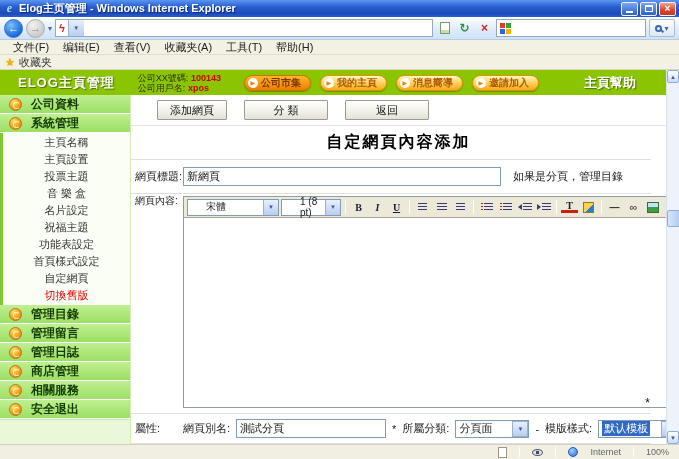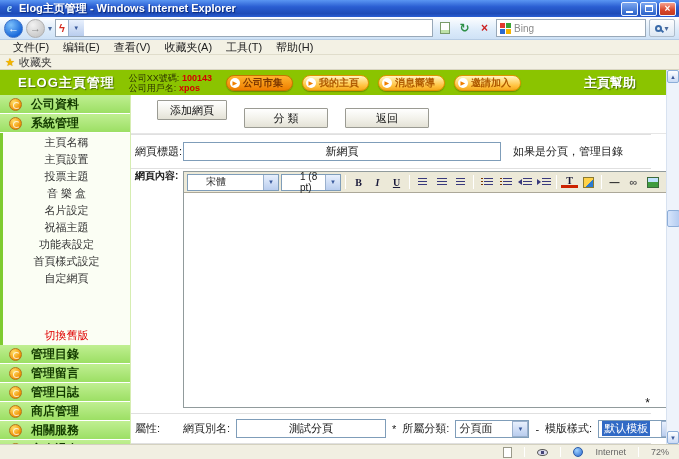--- a/index.html
+++ b/index.html
@@ -39,52 +39,52 @@
 
   .menubar { height:15px; background:#f3f1e4; border-bottom:1px solid #e0ddcb; display:flex; align-items:center; padding-left:6px; font-size:11px; color:#222; }
   .menu-item { padding:0 7px; }
   .favbar { height:15px; background:#f3f1e4; border-bottom:1px solid #d8d5c2; display:flex; align-items:center; padding-left:5px; font-size:11px; color:#333; gap:4px; }
   .fav-star { color:#f2b500; font-size:11px; text-shadow:0 0 1px #c88a00; }
 
   
   .content { position:absolute; top:70px; left:0; right:0; bottom:15px; display:flex; }
   .page { flex:1; display:flex; flex-direction:column; min-width:0; }
 
-  .banner { height:25px; background:#8bc400; display:flex; align-items:center; color:#fff; flex:none; }
+  .banner { height:25px; background:#8bc400; display:flex; align-items:center; color:#fff; flex:none;gap:9px; }
   .brand { font-size:13px; font-weight:bold; margin-left:18px; letter-spacing:1px; text-shadow:1px 1px 1px #4a7000; white-space:nowrap; }
   .acct { margin-left:14px; font-size:9px; line-height:10px; color:#2e3300; white-space:nowrap; }
   .acct b { color:#d40000; font-weight:bold; }
   .pills { display:flex; gap:9px; margin-left:14px; }
   .pill { height:16px; border-radius:8px; padding:0 9px 0 3px; display:flex; align-items:center; gap:3px; font-size:10px; font-weight:bold; color:#b05a00; background:linear-gradient(#fff6c0,#ffc23e 70%,#f5a81e); border:1px solid #e09200; box-shadow:0 1px 1px rgba(60,40,0,.35); white-space:nowrap; }
   .pill.active { background:linear-gradient(#ffb42e,#ef7e00); color:#7c3600; border-color:#c87400; }
   .play { width:10px; height:10px; border-radius:50%; background:#fff; color:#f08000; font-size:6px; line-height:10px; display:flex; align-items:center; justify-content:center; flex:none; }
   .helplbl { margin-left:auto; margin-right:30px; font-weight:bold; font-size:13px; text-shadow:1px 1px 1px #4a7000; white-space:nowrap; }
 
   .pagebody { flex:1; display:flex; min-height:0; }
   .sidebar { width:130px; background:#e9f8d9; display:flex; flex-direction:column; flex:none; }
   .snav { height:19px; flex:none; display:flex; align-items:center; gap:9px; padding-left:9px; background:linear-gradient(#c0ef92,#9cdf64); border-bottom:1px solid #fff; font-weight:bold; font-size:12px; color:#143c00; }
   .snav-icon { width:13px; height:13px; border-radius:50%; background:radial-gradient(circle at 35% 30%,#ffe06a,#f09000 72%,#b85c00); border:1px solid #b07820; position:relative; flex:none; }
   .snav-icon::after { content:""; position:absolute; left:3px; top:3px; width:5px; height:5px; border-radius:50%; border:1px solid rgba(255,255,255,.75); border-right-color:transparent; }
   .submenu { background:#fbfef4; border-left:3px solid #7ecb30; display:flex; flex-direction:column; padding:1px 0; flex:none; }
   .sub { height:17px; display:flex; align-items:center; justify-content:center; font-size:11px; color:#333;text-align:center; }
-  .sub.red { color:#e00000;margin-top:40px; }
+  .sub.red { color:#e00000; }
   .side-fill { flex:1; background:#e9f8d9; border-top:1px solid #cdeea6; }
 
   .main { flex:1; background:#fff; display:flex; flex-direction:column; min-width:0; border-left:1px solid #d6edb2; }
   .btnrow { padding:5px 0 5px 26px; display:flex; gap:17px; border-bottom:1px solid #e6e6e6; flex:none; }
   .xpbtn { height:20px; min-width:66px; padding:0 12px; background:linear-gradient(#ffffff,#f2f1ea 55%,#e4e2d6); border:1px solid #9b9b93; border-radius:1px; font-size:11px; color:#111; display:flex; align-items:center; justify-content:center; white-space:nowrap; }
-  .xpbtn.wide { min-width:84px;margin-top:8px; }
+  .xpbtn.wide { min-width:84px; }
   .titlerow { height:33px; display:flex; align-items:center; justify-content:center; font-size:16px; font-weight:bold; color:#000; flex:none; letter-spacing:2px; }
 
   .formtable { flex:1; display:flex; flex-direction:column; border-top:1px solid #e0e0e0; border-bottom:1px solid #e0e0e0; margin-right:15px; min-height:0; }
   .frow { display:flex; align-items:center; }
   .frow + .frow { border-top:1px solid #e0e0e0; }
   .flabel { width:52px; flex:none; font-size:11px; color:#222; padding-left:4px; white-space:nowrap; overflow:hidden; }
   .frow-title { height:33px; flex:none; }
-  .txtinput { height:19px; border:1px solid #7f9db9; font-size:11px; padding:0 3px; color:#111; font-family:"Liberation Sans","DejaVu Sans",sans-serif; outline:0;text-align:center; }
+  .txtinput { height:19px; border:1px solid #7f9db9; font-size:11px; padding:0 3px; color:#111; font-family:"Liberation Sans","DejaVu Sans",sans-serif; outline:0; }
   .t-input { width:318px; }
   .hint { margin-left:12px; font-size:11px; color:#222; white-space:nowrap; }
 
   .frow-content { flex:1; align-items:stretch; min-height:0; }
   .editorwrap { flex:1; position:relative; padding:2px 10px 5px 0; min-width:0; display:flex; }
   .editor { flex:1; border:1px solid #919b9c; display:flex; flex-direction:column; background:#fff; }
   .etoolbar { height:21px; flex:none; background:#ece9d8; border-bottom:1px solid #aca899; display:flex; align-items:center; padding:0 3px; gap:2px; }
   .ecombo { background:#fff; border:1px solid #7f9db9; height:17px; display:flex; align-items:center; justify-content:space-between; font-size:10px; color:#222; padding-left:18px; flex:none; }
   .ecombo .combo-arrow { height:15px; width:15px; }
   .w-font { width:92px; } .w-size { width:60px; }
@@ -160,21 +160,20 @@
     </span>
   <span class="tinybtn refresh-ico">↻</span>
   <span class="tinybtn stop-ico">×</span>
   <span class="searchbox">
     <span class="binglogo">
       <i style="background:#e23a2e"></i>
         <i style="background:#3aa335"></i>
         <i style="background:#2a6ad0"></i>
         <i style="background:#f5b400"></i>
     </span>
-    <input class="searchval" value="Bing" style="">
   </span>
   <span class="magbtn">
     <span class="mag-ico"></span>
     <span class="nav-chev">▾</span>
   </span>
 </div>
 
 <div class="menubar">
   <span class="menu-item">文件(F)</span>
   <span class="menu-item">编辑(E)</span>
@@ -270,31 +269,32 @@
         </div>
         <div class="side-fill"></div>
       </div>
 
       <div class="main">
         <div class="btnrow">
           <span class="xpbtn">添加網頁</span>
           <span class="xpbtn wide">分 類</span>
           <span class="xpbtn wide">返回</span>
         </div>
+        <div class="titlerow">自定網頁內容添加</div>
 
         <div class="formtable">
 
           <div class="frow frow-title">
             <span class="flabel">網頁標題:</span>
             <input class="txtinput t-input" value="新網頁" style="">
             <span class="hint">如果是分頁，管理目錄</span>
           </div>
 
           <div class="frow frow-content">
-            <span class="flabel" style="font-size:10px;font-weight:bold;">網頁內容:</span>
+            <span class="flabel" style="font-size:10px;">網頁內容:</span>
             <div class="editorwrap">
               <div class="editor">
                 <div class="etoolbar">
                   <span class="ecombo w-font">
                     <span>宋體</span>
                     <span class="combo-arrow">▼</span>
                   </span>
                   <span class="ecombo w-size">
                     <span>1 (8 pt)</span>
                     <span class="combo-arrow">▼</span>
@@ -392,14 +392,14 @@
 </div>
 
 <div class="statusbar">
   <span class="mini-pg"></span>
   <span class="sdiv"></span>
   <span class="eye"></span>
   <span class="sdiv"></span>
   <span class="globe"></span>
   <span>Internet</span>
   <span class="sdiv"></span>
-  <span>72%</span>
+  <span>100%</span>
 </div>
 
 </body></html>

